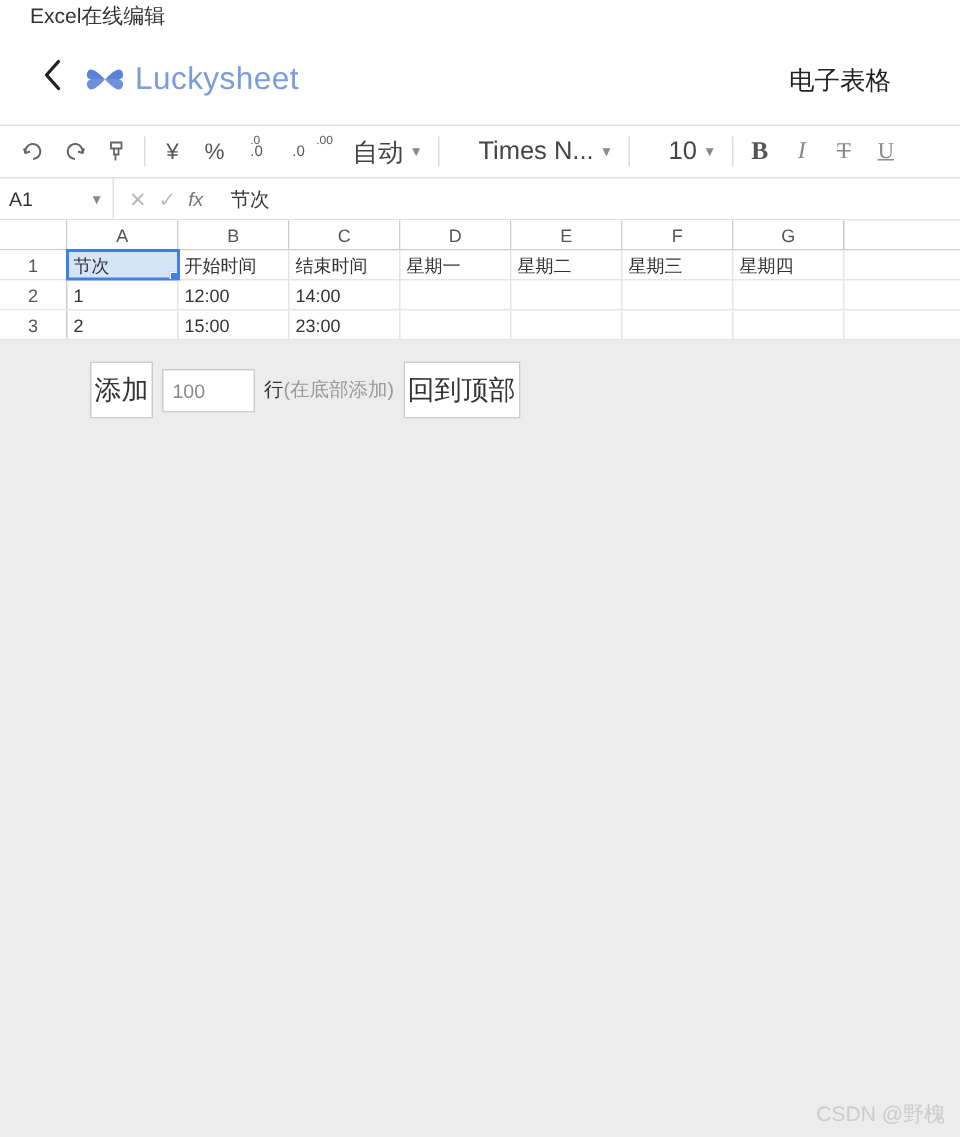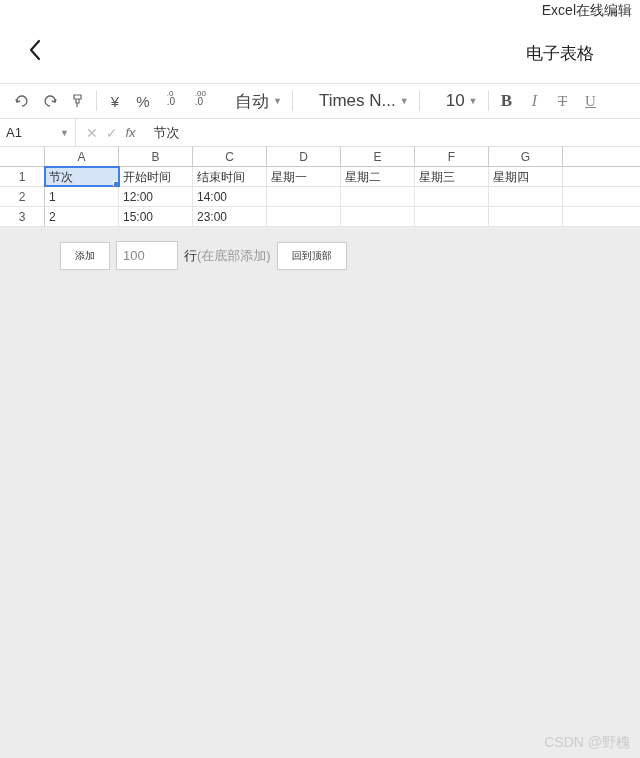--- a/index.html
+++ b/index.html
@@ -1,17 +1,17 @@
 <!DOCTYPE html>
 <html><head>
 <meta charset="utf-8">
 <style>
   * { box-sizing: border-box; margin: 0; padding: 0; }
   body { font-family: Arial, "Microsoft YaHei", sans-serif; font-size: 13px; color: #333; width: 640px; background: #fff; }
-  .window-title { font-size: 14px; padding: 2px 8px; background: #fff; border-bottom: 1px solid #fff; text-align: right; }
+  .window-title { font-size: 14px; padding: 2px 20px; background: #fff; border-bottom: 1px solid #fff; text-align: left; }
   .header { display: flex; align-items: center; padding: 16px 20px 16px 10px; }
   .back-arrow { font-size: 22px; color: #111; cursor: pointer; margin-left: 18px; margin-right: 14px; }
   .logo { display: flex; align-items: center; gap: 6px; }
   .logo-mark { width: 28px; height: 26px; position: relative; }
   .logo-mark svg { width: 100%; height: 100%; }
   .logo-text { font-size: 21px; color: #7a9bdc; font-weight: 400; letter-spacing: 0.3px; }
   .doc-title { margin-left: auto; margin-right: 26px; font-size: 17px; color: #222; }
   .toolbar { display: flex; align-items: center; gap: 0; padding: 4px 8px; border-top: 1px solid #e0e0e0; border-bottom: 1px solid #e0e0e0; height: 36px; overflow: hidden; }
   .tb-btn { display: inline-flex; align-items: center; justify-content: center; width: 28px; height: 28px; cursor: pointer; color: #555; font-size: 15px; }
   .tb-btn.wide { width: auto; padding: 0 6px; gap: 4px; }
@@ -35,37 +35,48 @@
   .corner { width: 45px; border-right: 1px solid #ccc; background: #fff; }
   .ch { width: 74px; border-right: 1px solid #ccc; text-align: center; font-size: 12px; color: #555; line-height: 20px; background: #fff; }
   .rows { background: #fff; }
   .row { display: flex; height: 20px; border-bottom: 1px solid #e5e5e5; }
   .rh { width: 45px; border-right: 1px solid #ccc; text-align: center; font-size: 12px; color: #555; line-height: 20px; background: #fff; }
   .cell { width: 74px; border-right: 1px solid #e5e5e5; padding: 0 4px; font-size: 12px; line-height: 20px; overflow: hidden; white-space: nowrap; position: relative; }
   .cell.selected { outline: 2px solid #3f7fe6; outline-offset: -1px; background: #d6e4f7; }
   .cell.selected::after { content: ''; position: absolute; right: -3px; bottom: -3px; width: 6px; height: 6px; background: #3f7fe6; border: 1px solid #fff; }
   .grid-bg { height: 500px; background: #ececec; }
   .add-bar { display: flex; align-items: center; gap: 6px; padding: 14px 20px 14px 60px; background: #ececec; }
-  .btn { border: 1px solid #ccc; background: #fff; padding: 6px 14px; font-size: 10px; color: #333; cursor: pointer; }
+  .btn { border: 1px solid #ccc; background: #fff; padding: 6px 2px; font-size: 18px; color: #333; cursor: pointer; }
   .add-input { border: 1px solid #ccc; background: #fff; padding: 6px 6px; font-size: 13px; width: 62px; text-align: left; color: #888; }
   .add-label { font-size: 13px; color: #333; }
   .add-label .muted { color: #999; }
   .watermark { position: fixed; right: 10px; bottom: 6px; font-size: 14px; color: #ccc; }
 </style>
 </head>
 <body>
 
 <div class="window-title">Excel在线编辑</div>
 
 <div class="header">
   <div class="back-arrow">
     <svg width="14" height="22" viewBox="0 0 14 22">
         <path d="M11 2 L3 11 L11 20" stroke="#222" stroke-width="2.2" fill="none" stroke-linecap="round" stroke-linejoin="round"></path>
       </svg>
   </div>
+  <div class="logo">
+    <div class="logo-mark">
+      <svg viewBox="0 0 30 28">
+        <path d="M15 14 Q4 2 2 10 Q1 16 15 14" fill="#5b82d8"></path>
+        <path d="M15 14 Q26 2 28 10 Q29 16 15 14" fill="#5b82d8"></path>
+        <path d="M15 14 Q4 26 2 18 Q1 12 15 14" fill="#6e90dd"></path>
+        <path d="M15 14 Q26 26 28 18 Q29 12 15 14" fill="#6e90dd"></path>
+      </svg>
+    </div>
+    <span class="logo-text">Luckysheet</span>
+  </div>
   <div class="doc-title">电子表格</div>
 </div>
 
 <div class="toolbar">
   <div class="tb-btn">
     <svg width="16" height="16" viewBox="0 0 16 16">
         <path d="M3 9 A5 5 0 1 1 8 13" stroke="#666" stroke-width="1.4" fill="none"></path>
         <path d="M2 6 L3 9 L6 8" stroke="#666" stroke-width="1.4" fill="none"></path>
       </svg>
   </div>
@@ -84,21 +95,21 @@
   <div class="tb-btn">
       <span>¥</span>
     </div>
   <div class="tb-btn">
       <span>%</span>
     </div>
   <div class="tb-btn" style="font-size:10px;">
     <span style="position:relative;">.0<span style="position:absolute;font-size:8px;left:0;top:-7px;">.0</span></span>
   </div>
   <div class="tb-btn" style="font-size:10px;">
-    <span style="position:relative;">.0<span style="position:absolute;font-size:8px;left:0;top:-7px;">.00</span></span>
+    <span style="position:relative;">.0<span style="position:absolute;font-size:8px;left:16px;top:-7px;">.00</span></span>
   </div>
   <div class="tb-btn wide">
     <span class="tb-text">自动</span>
     <span class="dd-caret">▼</span>
   </div>
   <div class="tb-sep"></div>
   <div class="tb-btn wide">
     <span class="tb-text">Times N...</span>
     <span class="dd-caret">▼</span>
   </div>

